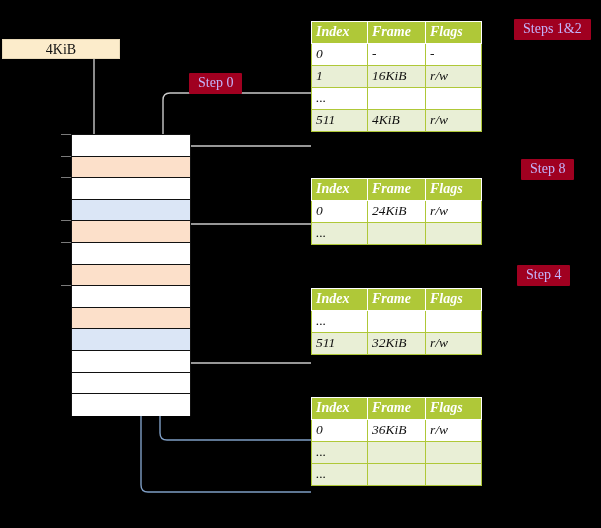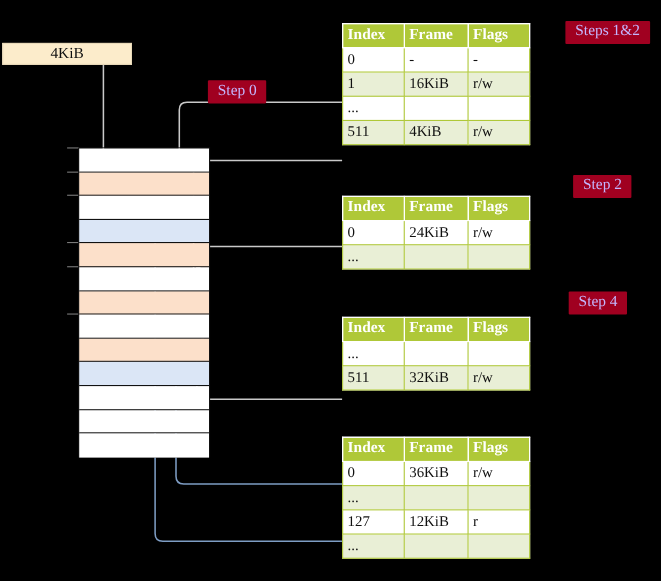--- a/index.html
+++ b/index.html
@@ -99,20 +99,21 @@
   .ptable th, .ptable td {
     border: 1px solid #AFC838;
     font-size: 13.5px;
     padding: 2px 4px 3px 4px;
     height: 19px;
     box-sizing: border-box;
     color: #101010;
     text-align: left;
     overflow: hidden;
     white-space: nowrap;
+    font-style: italic;
   }
   .ptable th {
     background: #AFC838;
     color: #ffffff;
     font-weight: bold;
     border-color: #ffffff;
     font-size: 14px;
   }
   .ptable tr.alt td { background: #E9EFD6; }
   .ptable td.hl { background: #FAF59B; }
@@ -197,21 +198,21 @@
       <div class="memrow"></div>
       <div class="memrow orange"></div>
       <div class="memrow blue"></div>
       <div class="memrow"></div>
       <div class="memrow"></div>
       <div class="memrow"></div>
     </div>
 
   <div class="badge" id="badge-step0">Step 0</div>
   <div class="badge" id="badge-steps12">Steps 1&amp;2</div>
-  <div class="badge" id="badge-step3">Step 2</div>
+  <div class="badge" id="badge-step3">Step 8</div>
   <div class="badge" id="badge-step4">Step 4</div>
 
   <table class="ptable" id="table-0">
       <thead>
         <tr>
           <th class="col-index">Index</th>
           <th class="col-frame">Frame</th>
           <th class="col-flags">Flags</th>
         </tr>
       </thead>
@@ -292,25 +293,20 @@
         <tr>
           <td class="col-index">0</td>
           <td class="col-frame">36KiB</td>
           <td class="col-flags">r/w</td>
         </tr>
         <tr class="alt">
           <td class="col-index">...</td>
           <td class="col-frame"></td>
           <td class="col-flags"></td>
         </tr>
-        <tr>
-          <td class="col-index">127</td>
-          <td class="col-frame">12KiB</td>
-          <td class="col-flags">r</td>
-        </tr>
         <tr class="alt">
           <td class="col-index">...</td>
           <td class="col-frame"></td>
           <td class="col-flags"></td>
         </tr>
       </tbody>
     </table>
 
 </div>
 

